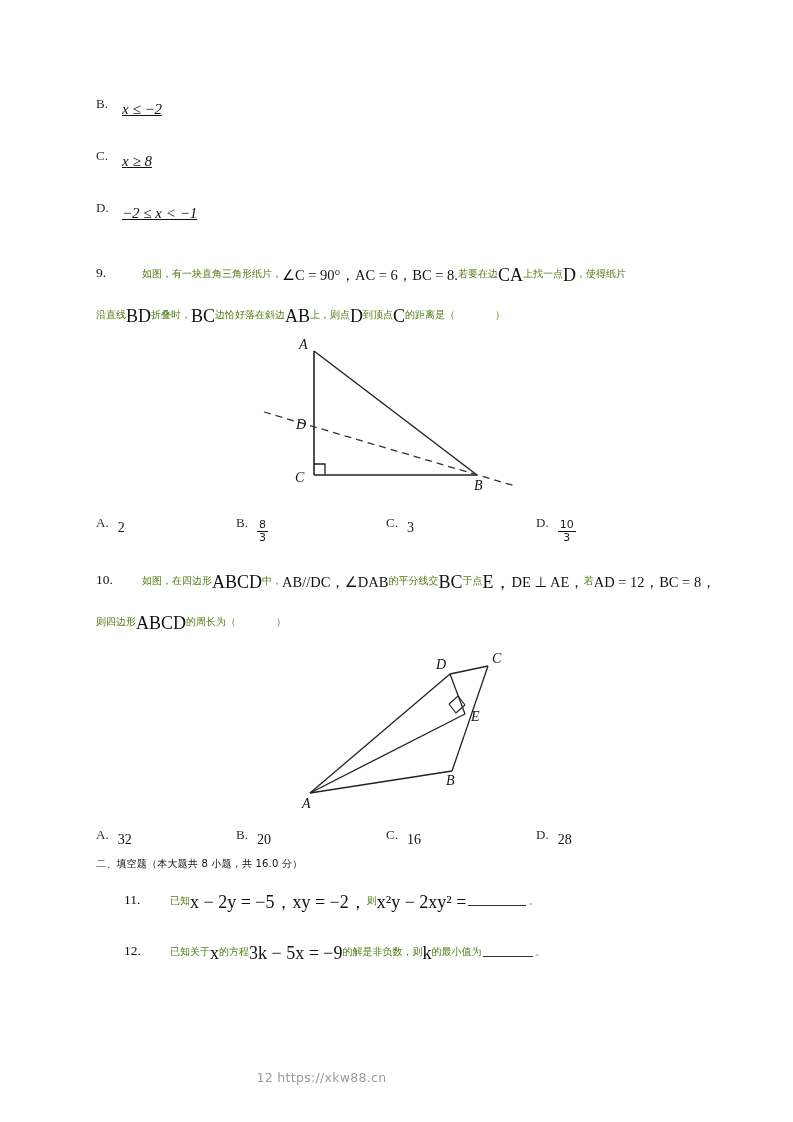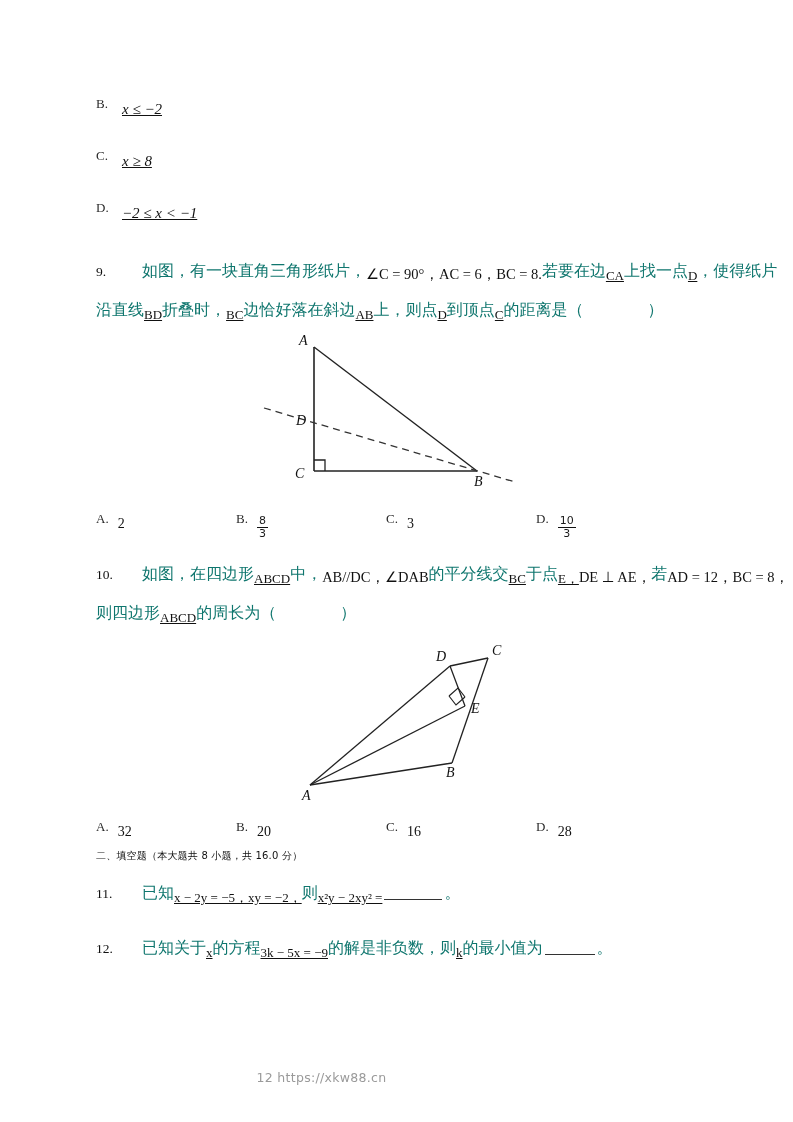--- a/index.html
+++ b/index.html
@@ -67,34 +67,33 @@
   }
   .q-num {
     display: inline-block;
     width: 46px;
     font-family: "Liberation Serif", serif;
     font-size: 13.5px;
     vertical-align: baseline;
   }
   .han {
     font-family: "DejaVu Sans", "Liberation Sans", sans-serif;
-    font-size: 16px;
-    color: #0f766e;
+    font-size: 10px;
+    color: #4d7c0f;
   }
   .math {
     font-family: "Liberation Serif", serif;
     font-size: 14.5px;
     display: inline-block;
     transform: translateY(3px);
   }
   .math.sub {
-    font-size: 13px;
+    font-size: 18px;
     display: inline-block;
     transform: translateY(4px);
-    text-decoration: underline;
   }
 
   
   .choices {
     display: flex;
     margin-top: 6px;
     margin-bottom: 6px;
   }
   .choice {
     display: flex;
@@ -135,23 +134,24 @@
     font-family: "DejaVu Sans", "Liberation Sans", sans-serif;
     font-size: 10px;
     color: #111;
     margin: 14px 0 10px 0;
     letter-spacing: 0.2px;
   }
 
   
   .fib {
     font-size: 14.5px;
-    line-height: 40px;
+    line-height: 34px;
     color: #111;
     white-space: nowrap;
+    margin-left: 28px;
   }
   .blank-line {
     display: inline-block;
     width: 58px;
     border-bottom: 1px solid #333;
     vertical-align: -2px;
     margin: 0 2px;
   }
   .blank-line.short { width: 50px; }
 

